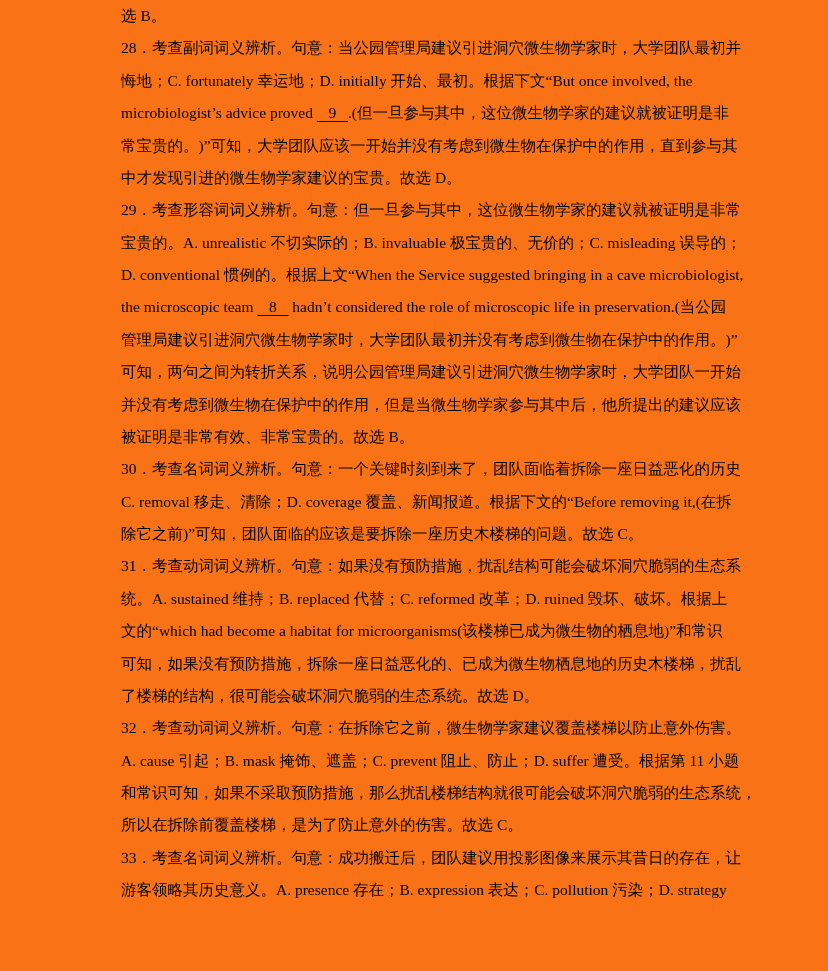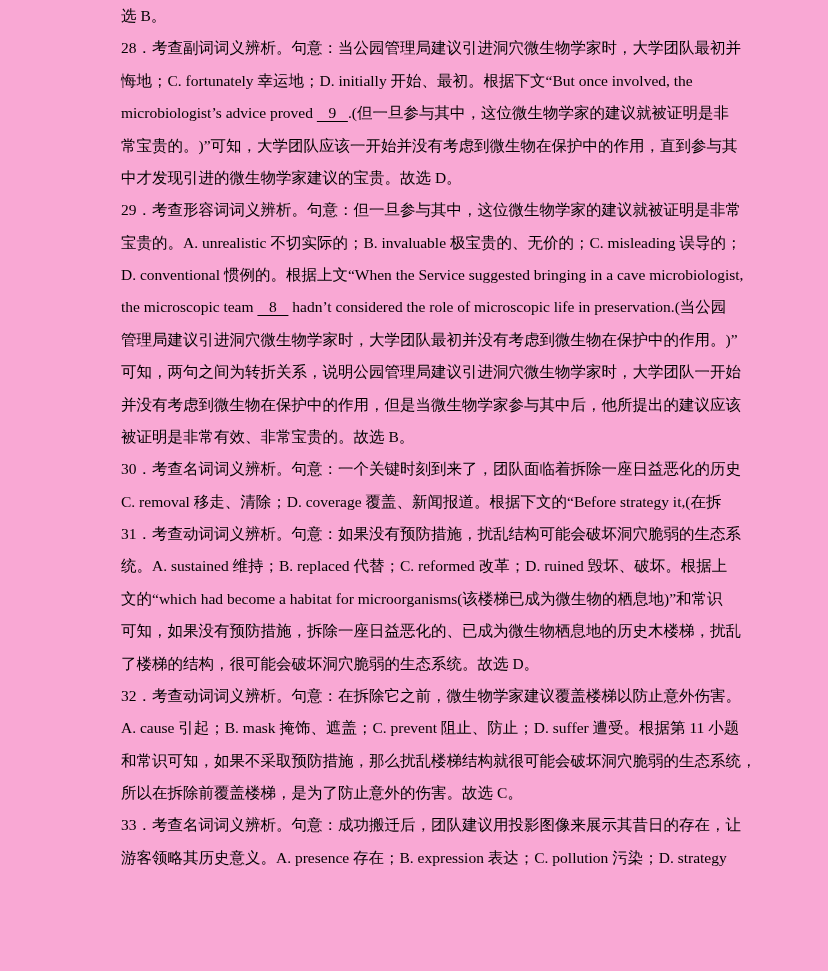--- a/index.html
+++ b/index.html
@@ -11,21 +11,21 @@
     width: 828px;
     height: 971px;
     overflow: hidden;
     position: relative;
     font-family: "Liberation Serif", "DejaVu Serif", serif;
     color: #000000;
   }
   .page {
     position: absolute;
     inset: 0;
-    background: #f9a8d4;
+    background: #f97316;
     padding-left: 16px;
   }
   .textblock {
     position: absolute;
     left: 121px;
     top: 0;
     width: 640px;
   }
   .line {
     font-size: 15.5px;
@@ -52,21 +52,22 @@
       <div class="line"><span class="">中才发现引进的微生物学家建议的宝贵。故选 D。</span></div>
       <div class="line"><span class="">29．考查形容词词义辨析。句意：但一旦参与其中，这位微生物学家的建议就被证明是非常</span></div>
       <div class="line"><span class="">宝贵的。A. unrealistic 不切实际的；B. invaluable 极宝贵的、无价的；C. misleading 误导的；</span></div>
       <div class="line"><span class="">D. conventional 惯例的。根据上文“When the Service suggested bringing in a cave microbiologist,</span></div>
       <div class="line"><span class="">the microscopic team </span><span class="blank">&nbsp;&nbsp;&nbsp;8&nbsp;&nbsp;&nbsp;</span><span class=""> hadn’t considered the role of microscopic life in preservation.(当公园</span></div>
       <div class="line"><span class="">管理局建议引进洞穴微生物学家时，大学团队最初并没有考虑到微生物在保护中的作用。)”</span></div>
       <div class="line"><span class="">可知，两句之间为转折关系，说明公园管理局建议引进洞穴微生物学家时，大学团队一开始</span></div>
       <div class="line"><span class="">并没有考虑到微生物在保护中的作用，但是当微生物学家参与其中后，他所提出的建议应该</span></div>
       <div class="line"><span class="">被证明是非常有效、非常宝贵的。故选 B。</span></div>
       <div class="line"><span class="">30．考查名词词义辨析。句意：一个关键时刻到来了，团队面临着拆除一座日益恶化的历史</span></div>
-      <div class="line"><span class="">C. removal 移走、清除；D. coverage 覆盖、新闻报道。根据下文的“Before strategy it,(在拆</span></div>
+      <div class="line"><span class="">C. removal 移走、清除；D. coverage 覆盖、新闻报道。根据下文的“Before removing it,(在拆</span></div>
+      <div class="line"><span class="">除它之前)”可知，团队面临的应该是要拆除一座历史木楼梯的问题。故选 C。</span></div>
       <div class="line"><span class="">31．考查动词词义辨析。句意：如果没有预防措施，扰乱结构可能会破坏洞穴脆弱的生态系</span></div>
       <div class="line"><span class="">统。A. sustained 维持；B. replaced 代替；C. reformed 改革；D. ruined 毁坏、破坏。根据上</span></div>
       <div class="line"><span class="">文的“which had become a habitat for microorganisms(该楼梯已成为微生物的栖息地)”和常识</span></div>
       <div class="line"><span class="">可知，如果没有预防措施，拆除一座日益恶化的、已成为微生物栖息地的历史木楼梯，扰乱</span></div>
       <div class="line"><span class="">了楼梯的结构，很可能会破坏洞穴脆弱的生态系统。故选 D。</span></div>
       <div class="line"><span class="">32．考查动词词义辨析。句意：在拆除它之前，微生物学家建议覆盖楼梯以防止意外伤害。</span></div>
       <div class="line"><span class="">A. cause 引起；B. mask 掩饰、遮盖；C. prevent 阻止、防止；D. suffer 遭受。根据第 11 小题</span></div>
       <div class="line"><span class="">和常识可知，如果不采取预防措施，那么扰乱楼梯结构就很可能会破坏洞穴脆弱的生态系统，</span></div>
       <div class="line"><span class="">所以在拆除前覆盖楼梯，是为了防止意外的伤害。故选 C。</span></div>
       <div class="line"><span class="">33．考查名词词义辨析。句意：成功搬迁后，团队建议用投影图像来展示其昔日的存在，让</span></div>

